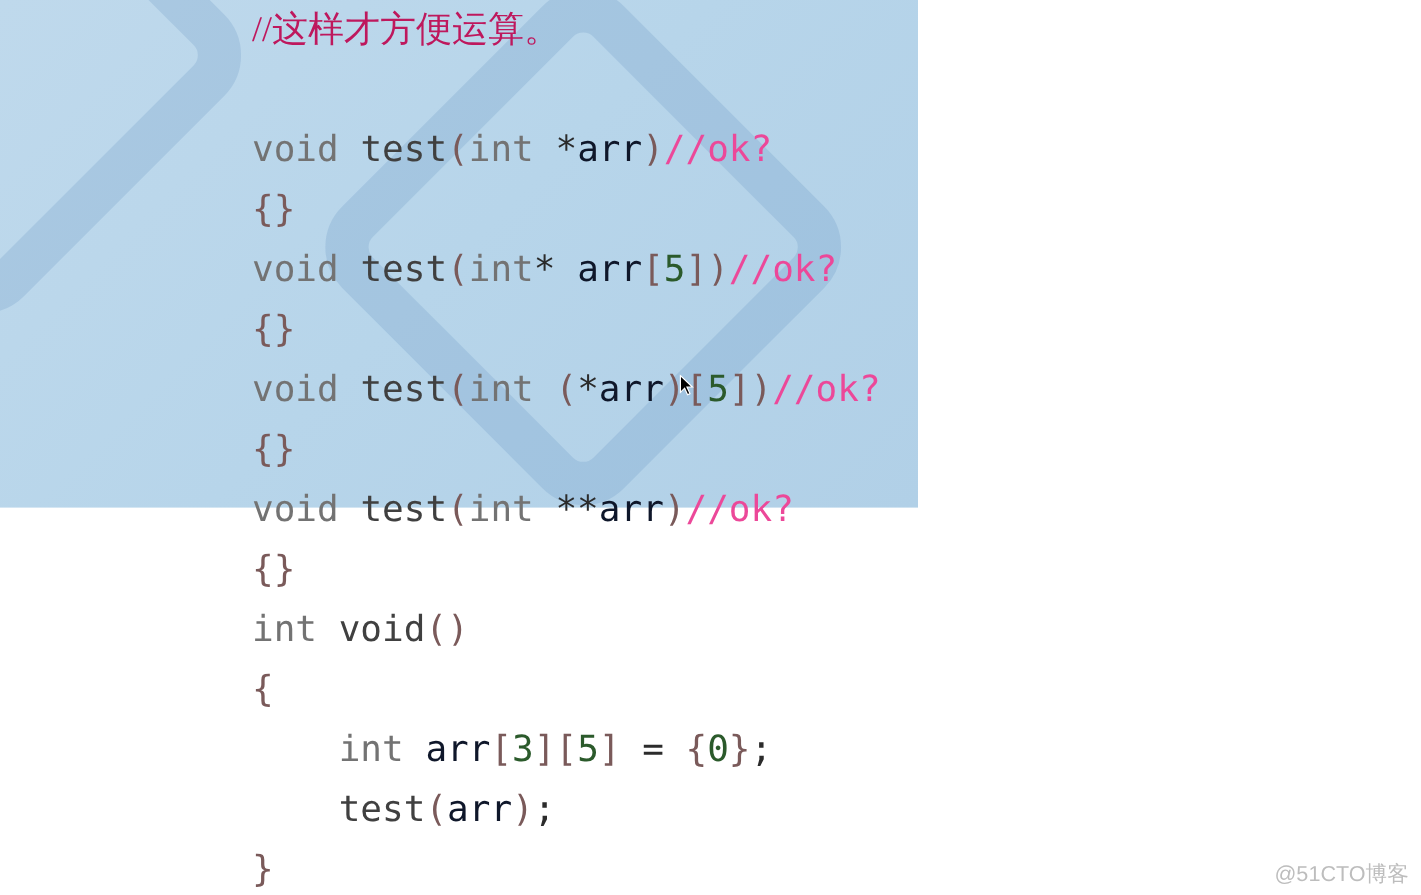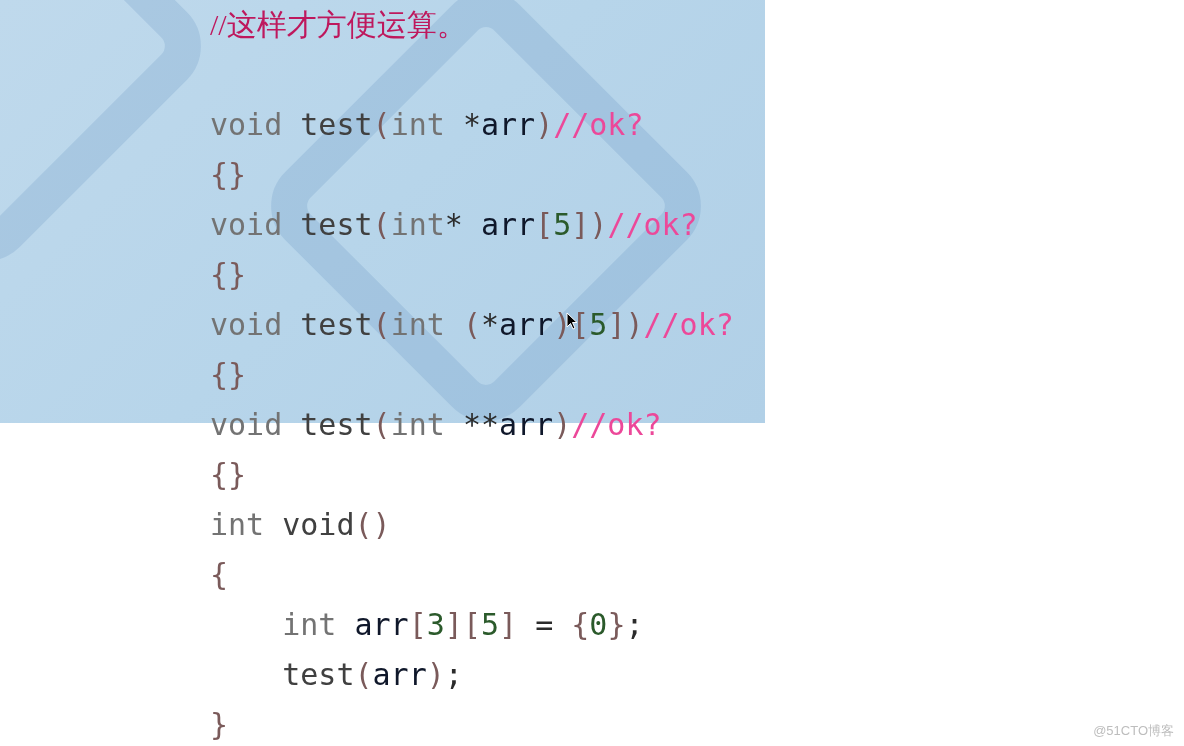--- a/index.html
+++ b/index.html
@@ -61,21 +61,21 @@
   .cursor-ptr {
     position: absolute;
     left: 566px;
     top: 312px;
     z-index: 2;
   }
   .watermark-text {
     position: absolute;
     right: 10px;
     bottom: 6px;
-    font-size: 13px;
+    font-size: 18px;
     color: #bdbdbd;
     font-family: "Microsoft YaHei", Arial, sans-serif;
     z-index: 3;
   }
 </style>
 </head>
 <body>
 
 <div class="code-area">
   <div class="highlight-block">

